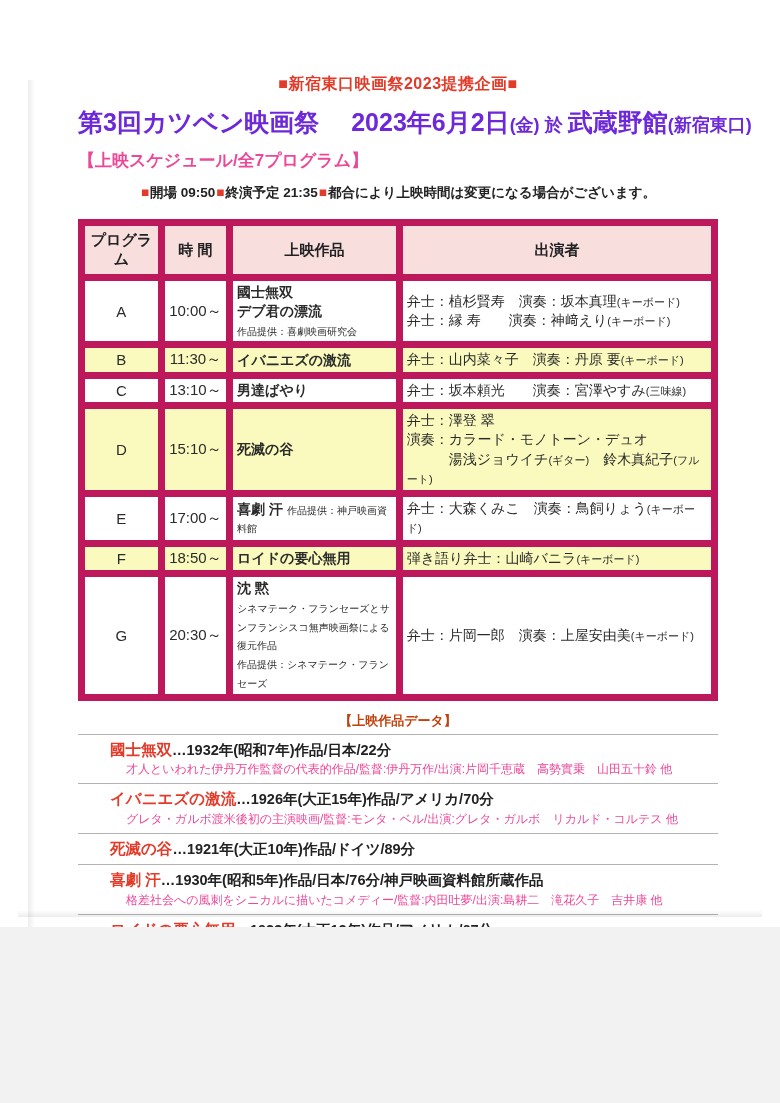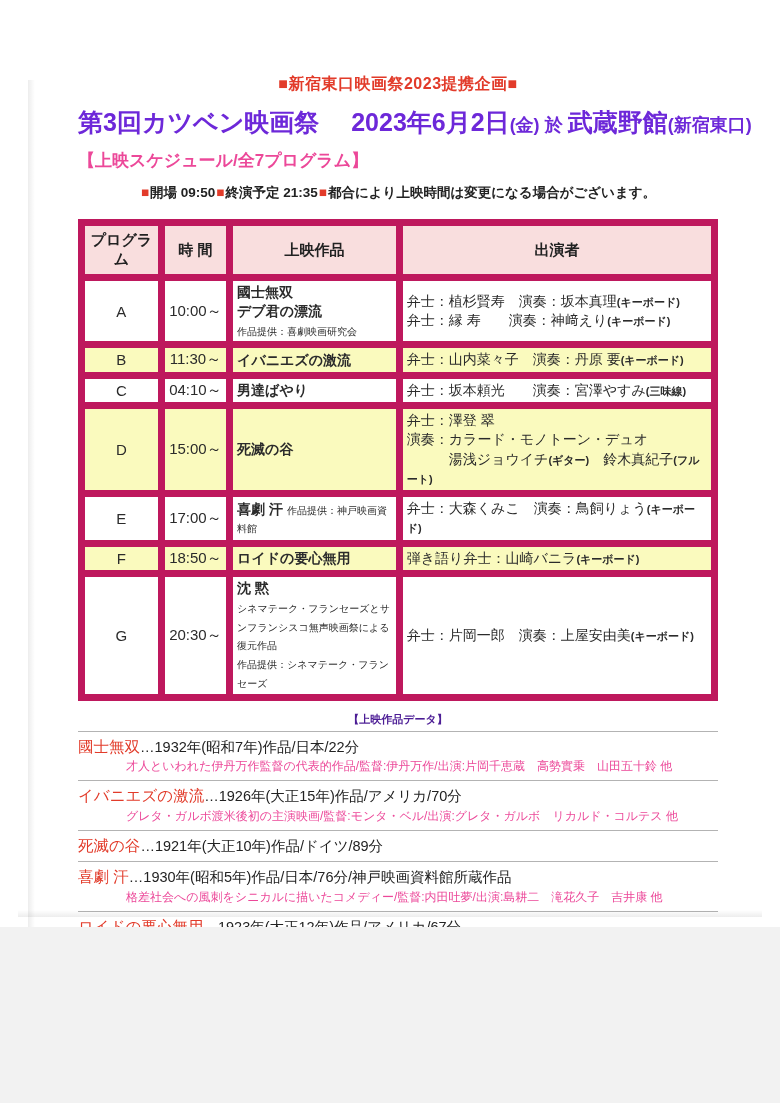--- a/index.html
+++ b/index.html
@@ -23,26 +23,26 @@
   .note .sq{color:#e23b2a;margin:0 1px;}
   table.sched{width:100%;border-collapse:collapse;table-layout:fixed;}
   table.sched th,table.sched td{border:7px solid #be185d;}
   table.sched th{background:#f9dede;font-weight:700;font-size:15px;padding:5px 0;color:#222;}
   table.sched td{padding:2px 4px;vertical-align:middle;}
   td.prog,td.time{text-align:center;font-size:15px;font-weight:500;}
   td.works{line-height:1.34;font-size:14px;}
   td.cast{line-height:1.38;font-size:14px;font-weight:500;padding-left:8px;}
   .seg-bold{font-weight:700;}
   td.works .seg-small{font-size:10px;font-weight:400;}
-  td.cast .seg-small{font-size:11px;font-weight:bold;}
+  td.cast .seg-small{font-size:11px;}
   tr.hl td{background:#fafabe;}
-  .sec-h2{margin:11px 0 4px;text-align:center;font-weight:700;font-size:11px;color:#4c1d95;}
+  .sec-h2{margin:11px 0 4px;text-align:center;font-weight:700;font-size:13px;color:#c2410c;}
   #film-list{border-bottom:1px solid #b3b3b3;}
   .film{border-top:1px solid #b3b3b3;padding:4px 0 5px;}
-  .f-line1{font-size:14.5px;font-weight:400;line-height:1.4;color:#222;}
+  .f-line1{font-size:14.5px;font-weight:700;line-height:1.4;color:#222;margin-left:32px;}
   .f-title{color:#e23b2a;font-size:15.5px;}
   .f-desc{font-size:12px;font-weight:500;line-height:1.4;margin-top:1px;color:#ec4899;margin-left:48px;}
 </style>
 </head>
 <body>
 
 <div class="page">
   <div class="scan-left"></div>
   <div class="scan-bottom"></div>
 
@@ -89,31 +89,31 @@
           <td class="time">11:30～</td>
           <td class="works">
             <div><span class="seg-bold">イバニエズの激流</span></div>
           </td>
           <td class="cast">
             <div><span>弁士：山内菜々子　演奏：丹原 要</span><span class="seg-small">(キーボード)</span></div>
           </td>
         </tr>
         <tr>
           <td class="prog">C</td>
-          <td class="time">04:10～</td>
+          <td class="time">13:10～</td>
           <td class="works">
             <div><span class="seg-bold">男達ばやり</span></div>
           </td>
           <td class="cast">
             <div><span>弁士：坂本頼光　　演奏：宮澤やすみ</span><span class="seg-small">(三味線)</span></div>
           </td>
         </tr>
         <tr class="hl">
           <td class="prog">D</td>
-          <td class="time">15:00～</td>
+          <td class="time">15:10～</td>
           <td class="works">
             <div><span class="seg-bold">死滅の谷</span></div>
           </td>
           <td class="cast">
             <div><span>弁士：澤登 翠</span></div>
             <div><span>演奏：カラード・モノトーン・デュオ</span></div>
             <div><span>　　　湯浅ジョウイチ</span><span class="seg-small">(ギター)</span><span>　鈴木真紀子</span><span class="seg-small">(フルート)</span></div>
           </td>
         </tr>
         <tr>

